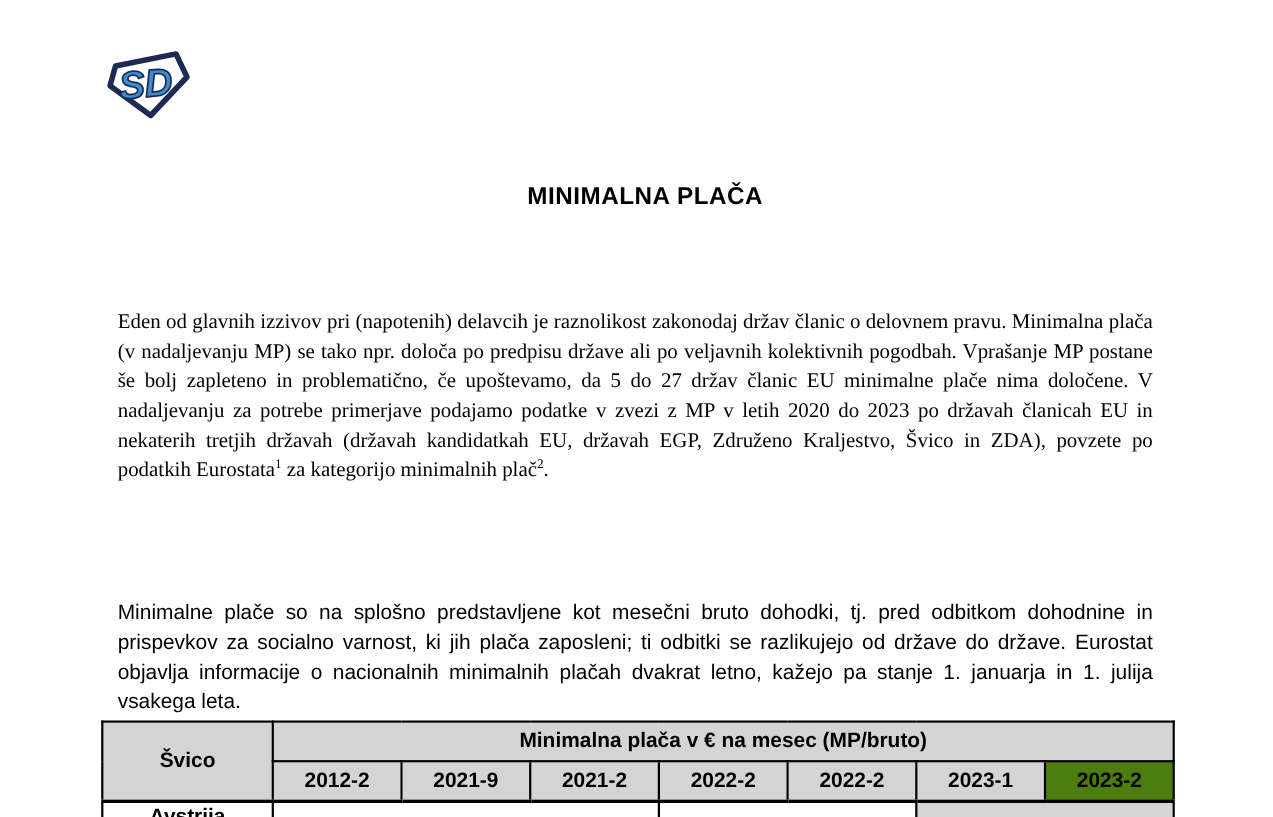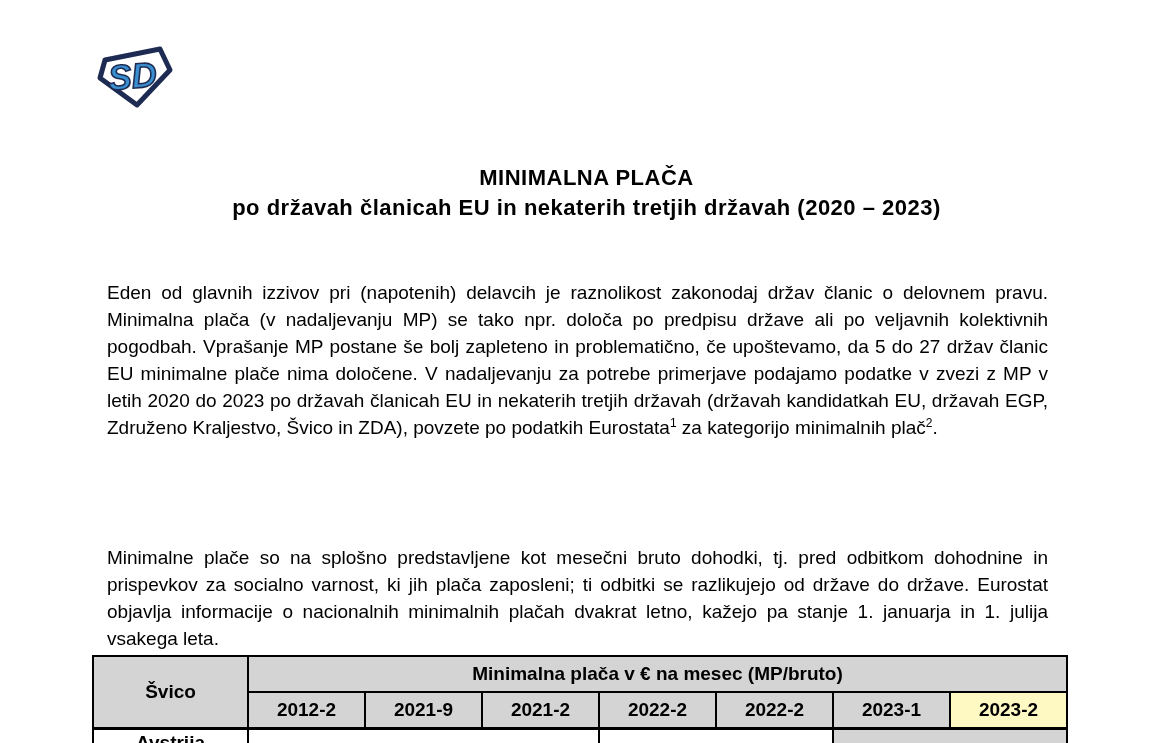--- a/index.html
+++ b/index.html
@@ -21,41 +21,41 @@
     width:1157px; text-align:center;
     font-weight:bold; font-size:22px; line-height:30px;
     letter-spacing:0.5px;
     padding-left:16px;
   }
   .para {
     position:absolute; left:107px; width:941px;
     font-size:19px; line-height:27px;
     text-align:justify;
   }
-  .para1 { top:279px; }
+  .para1 { top:279px;font-family:Liberation Serif, serif; }
   .para2 { top:544px; }
   sup.fn {
     font-size:12px; line-height:0;
     vertical-align:super;
   }
   table.mp-table {
     position:absolute; left:92px; top:655px;
     border-collapse:collapse; table-layout:fixed;
     font-size:19px;
   }
   .mp-table th, .mp-table td {
     border:2px solid #000000;
     text-align:center; padding:0;
     overflow:hidden; white-space:nowrap;
   }
   .mp-table th { background:#d4d4d4; font-weight:bold; }
   .mp-table .row-main th { height:36px; }
   .mp-table .row-periods th { height:36px; border-bottom-width:3px; }
   .mp-table th.country-head { border-bottom-width:3px; }
-  .mp-table th.period-last { background:#fef9c3; }
+  .mp-table th.period-last { background:#4d7c0f; }
   .mp-table .data-row td {
     height:44px; vertical-align:top; padding-top:2px;
     font-weight:bold; background:#ffffff;
   }
   .mp-table .data-row td.hl { background:#d4d4d4; }
 </style>
 </head>
 <body>
 
 <div class="page">
@@ -64,21 +64,20 @@
     <svg width="80" height="66" viewBox="0 0 80 66">
       <polygon points="10,17 65,6 75,27 42,62 5,35" fill="#ffffff" stroke="#1d2b52" stroke-width="5" stroke-linejoin="round"></polygon>
       <g transform="rotate(-5 40 32)">
         <text x="13" y="45" font-family="'Liberation Sans', sans-serif" font-size="35" font-weight="bold" font-style="italic" fill="#3a8fd1" stroke="#1d2b52" stroke-width="1.6">SD</text>
       </g>
     </svg>
   </div>
 
   <div class="title-block">
     <div>MINIMALNA PLAČA</div>
-    <div>po državah članicah EU in nekaterih tretjih državah (2020 – 2023)</div>
   </div>
 
   <p class="para para1"><span>Eden od glavnih izzivov pri (napotenih) delavcih je raznolikost zakonodaj držav članic o delovnem pravu. Minimalna plača (v nadaljevanju MP) se tako npr. določa po predpisu države ali po veljavnih kolektivnih pogodbah. Vprašanje MP postane še bolj zapleteno in problematično, če upoštevamo, da 5 do 27 držav članic EU minimalne plače nima določene. V nadaljevanju za potrebe primerjave podajamo podatke v zvezi z MP v letih 2020 do 2023 po državah članicah EU in nekaterih tretjih državah (državah kandidatkah EU, državah EGP, Združeno Kraljestvo, Švico in ZDA), povzete po podatkih Eurostata</span><sup class="fn">1</sup><span> za kategorijo minimalnih plač</span><sup class="fn">2</sup><span>.</span></p>
 
   <p class="para para2">Minimalne plače so na splošno predstavljene kot mesečni bruto dohodki, tj. pred odbitkom dohodnine in prispevkov za socialno varnost, ki jih plača zaposleni; ti odbitki se razlikujejo od države do države. Eurostat objavlja informacije o nacionalnih minimalnih plačah dvakrat letno, kažejo pa stanje 1. januarja in 1. julija vsakega leta.</p>
 
   <table class="mp-table">
     <colgroup>
       <col style="width:155px">
       <col style="width:117px">

